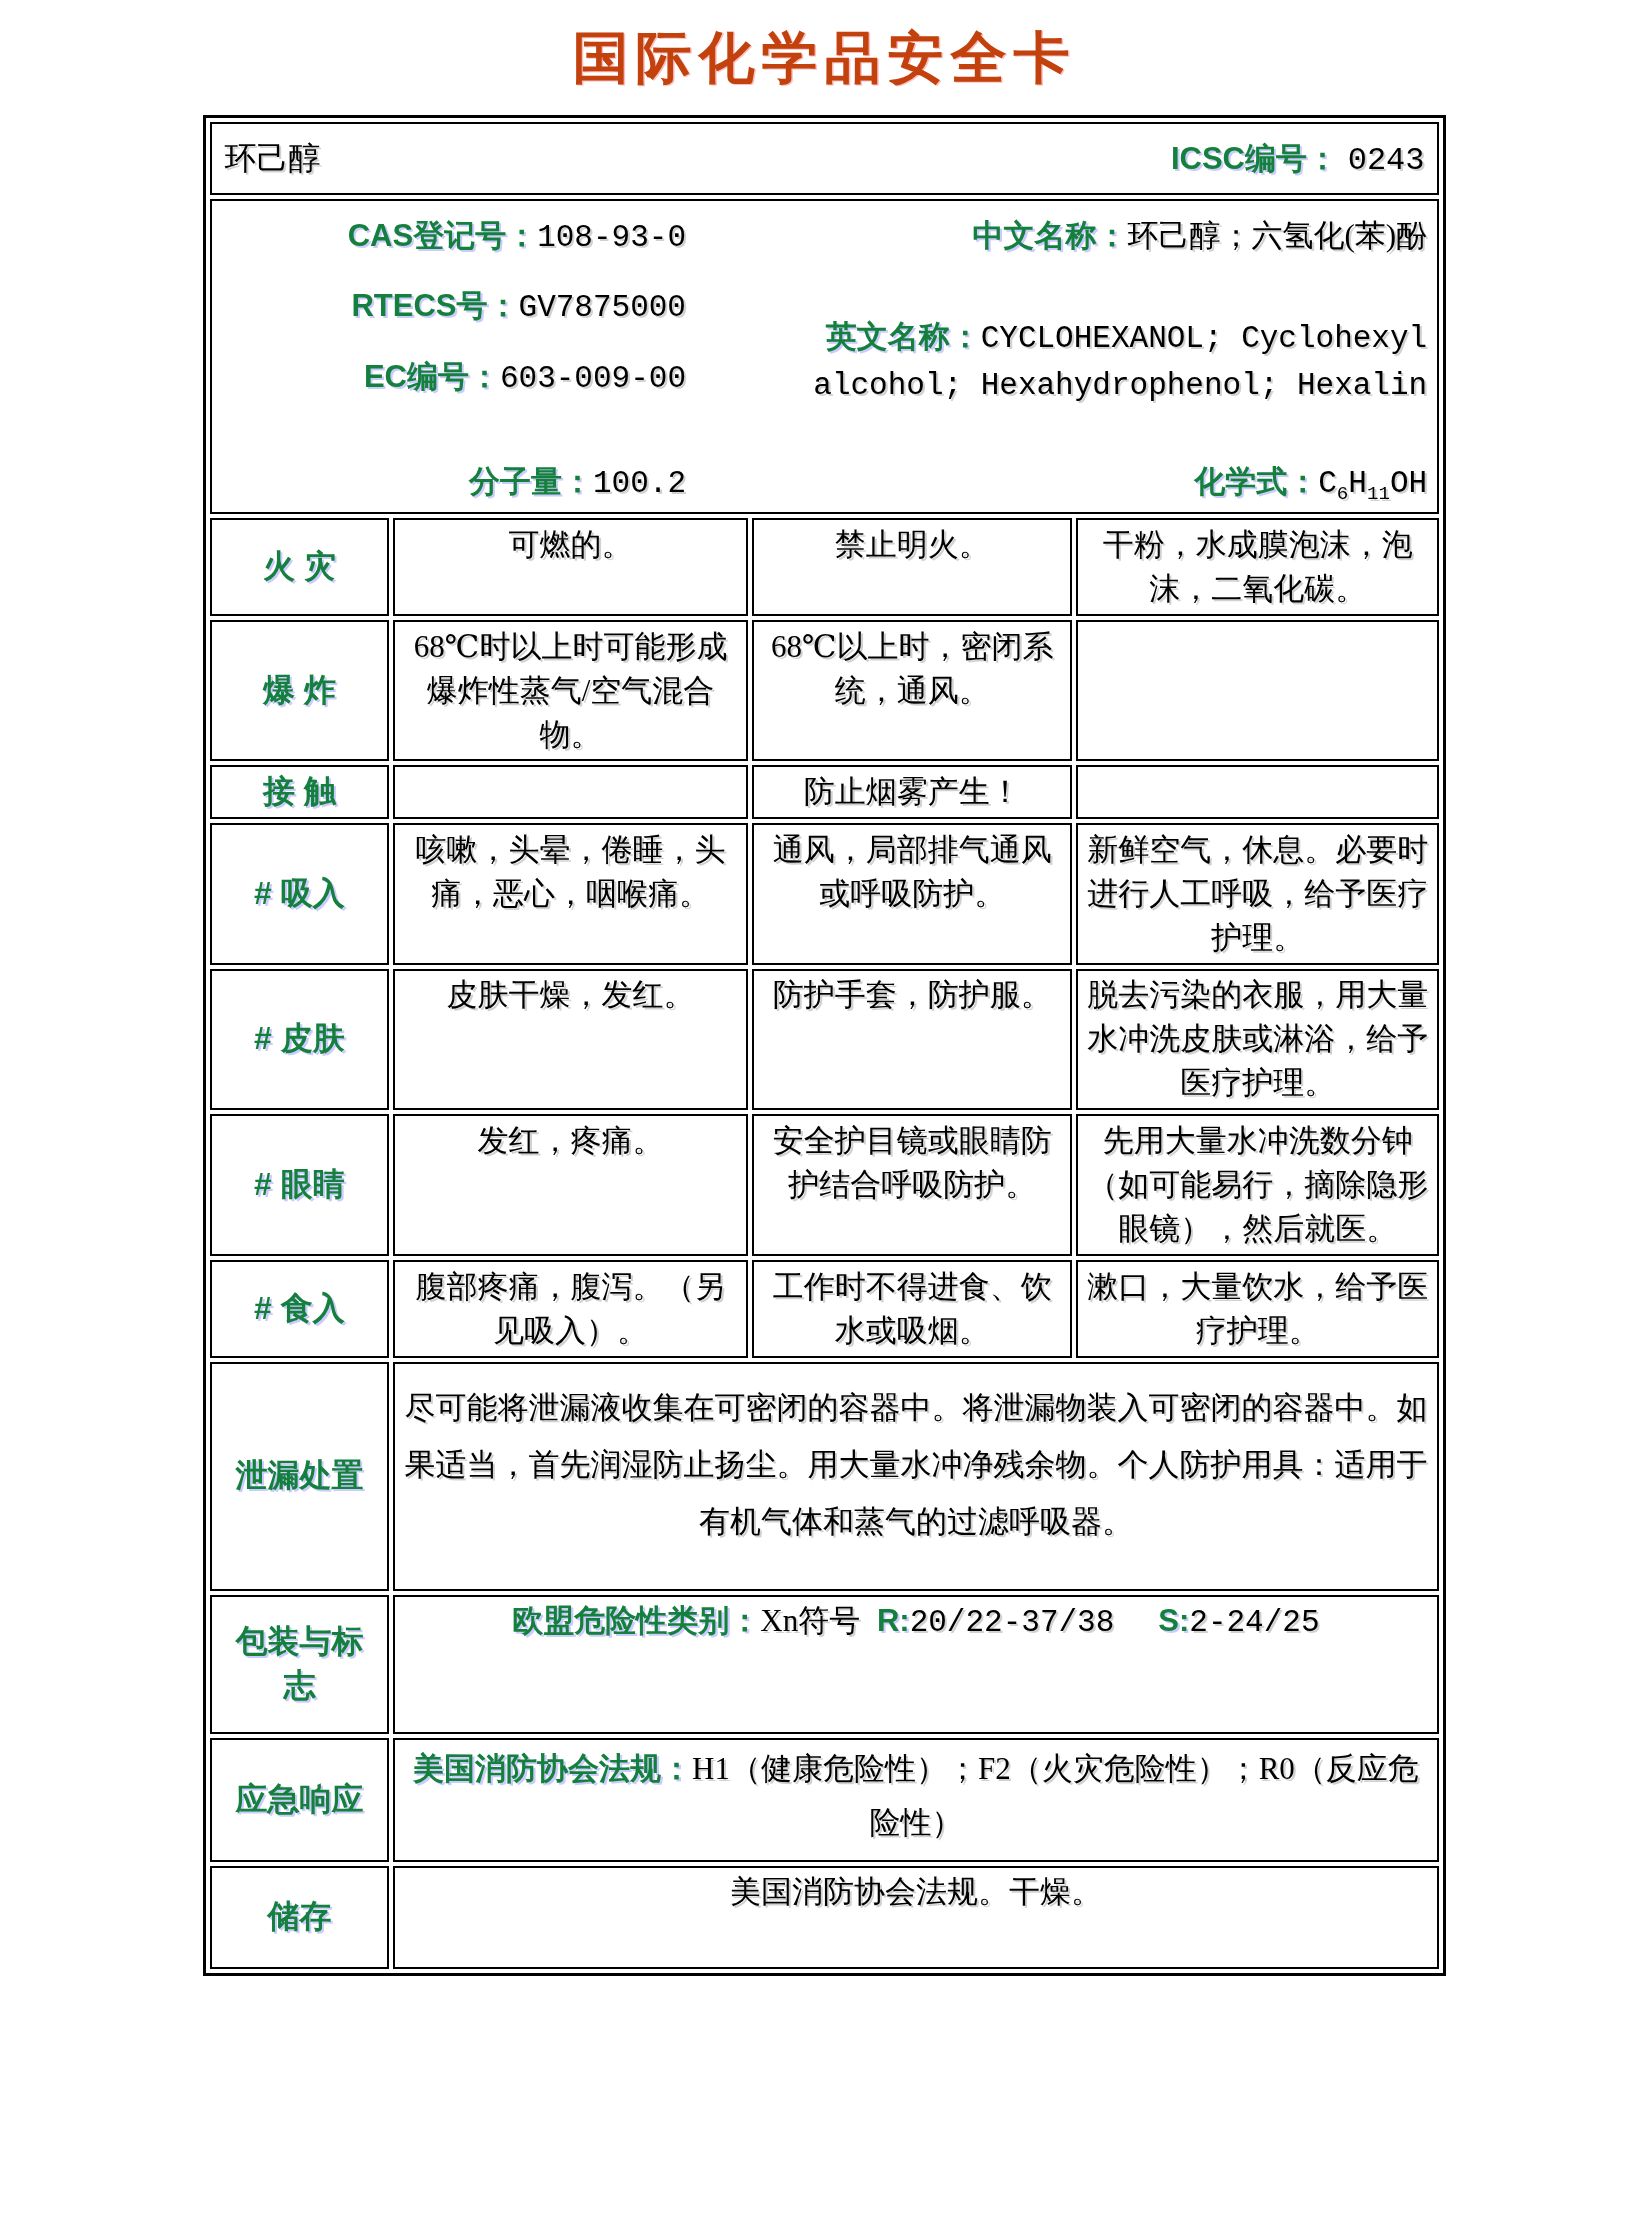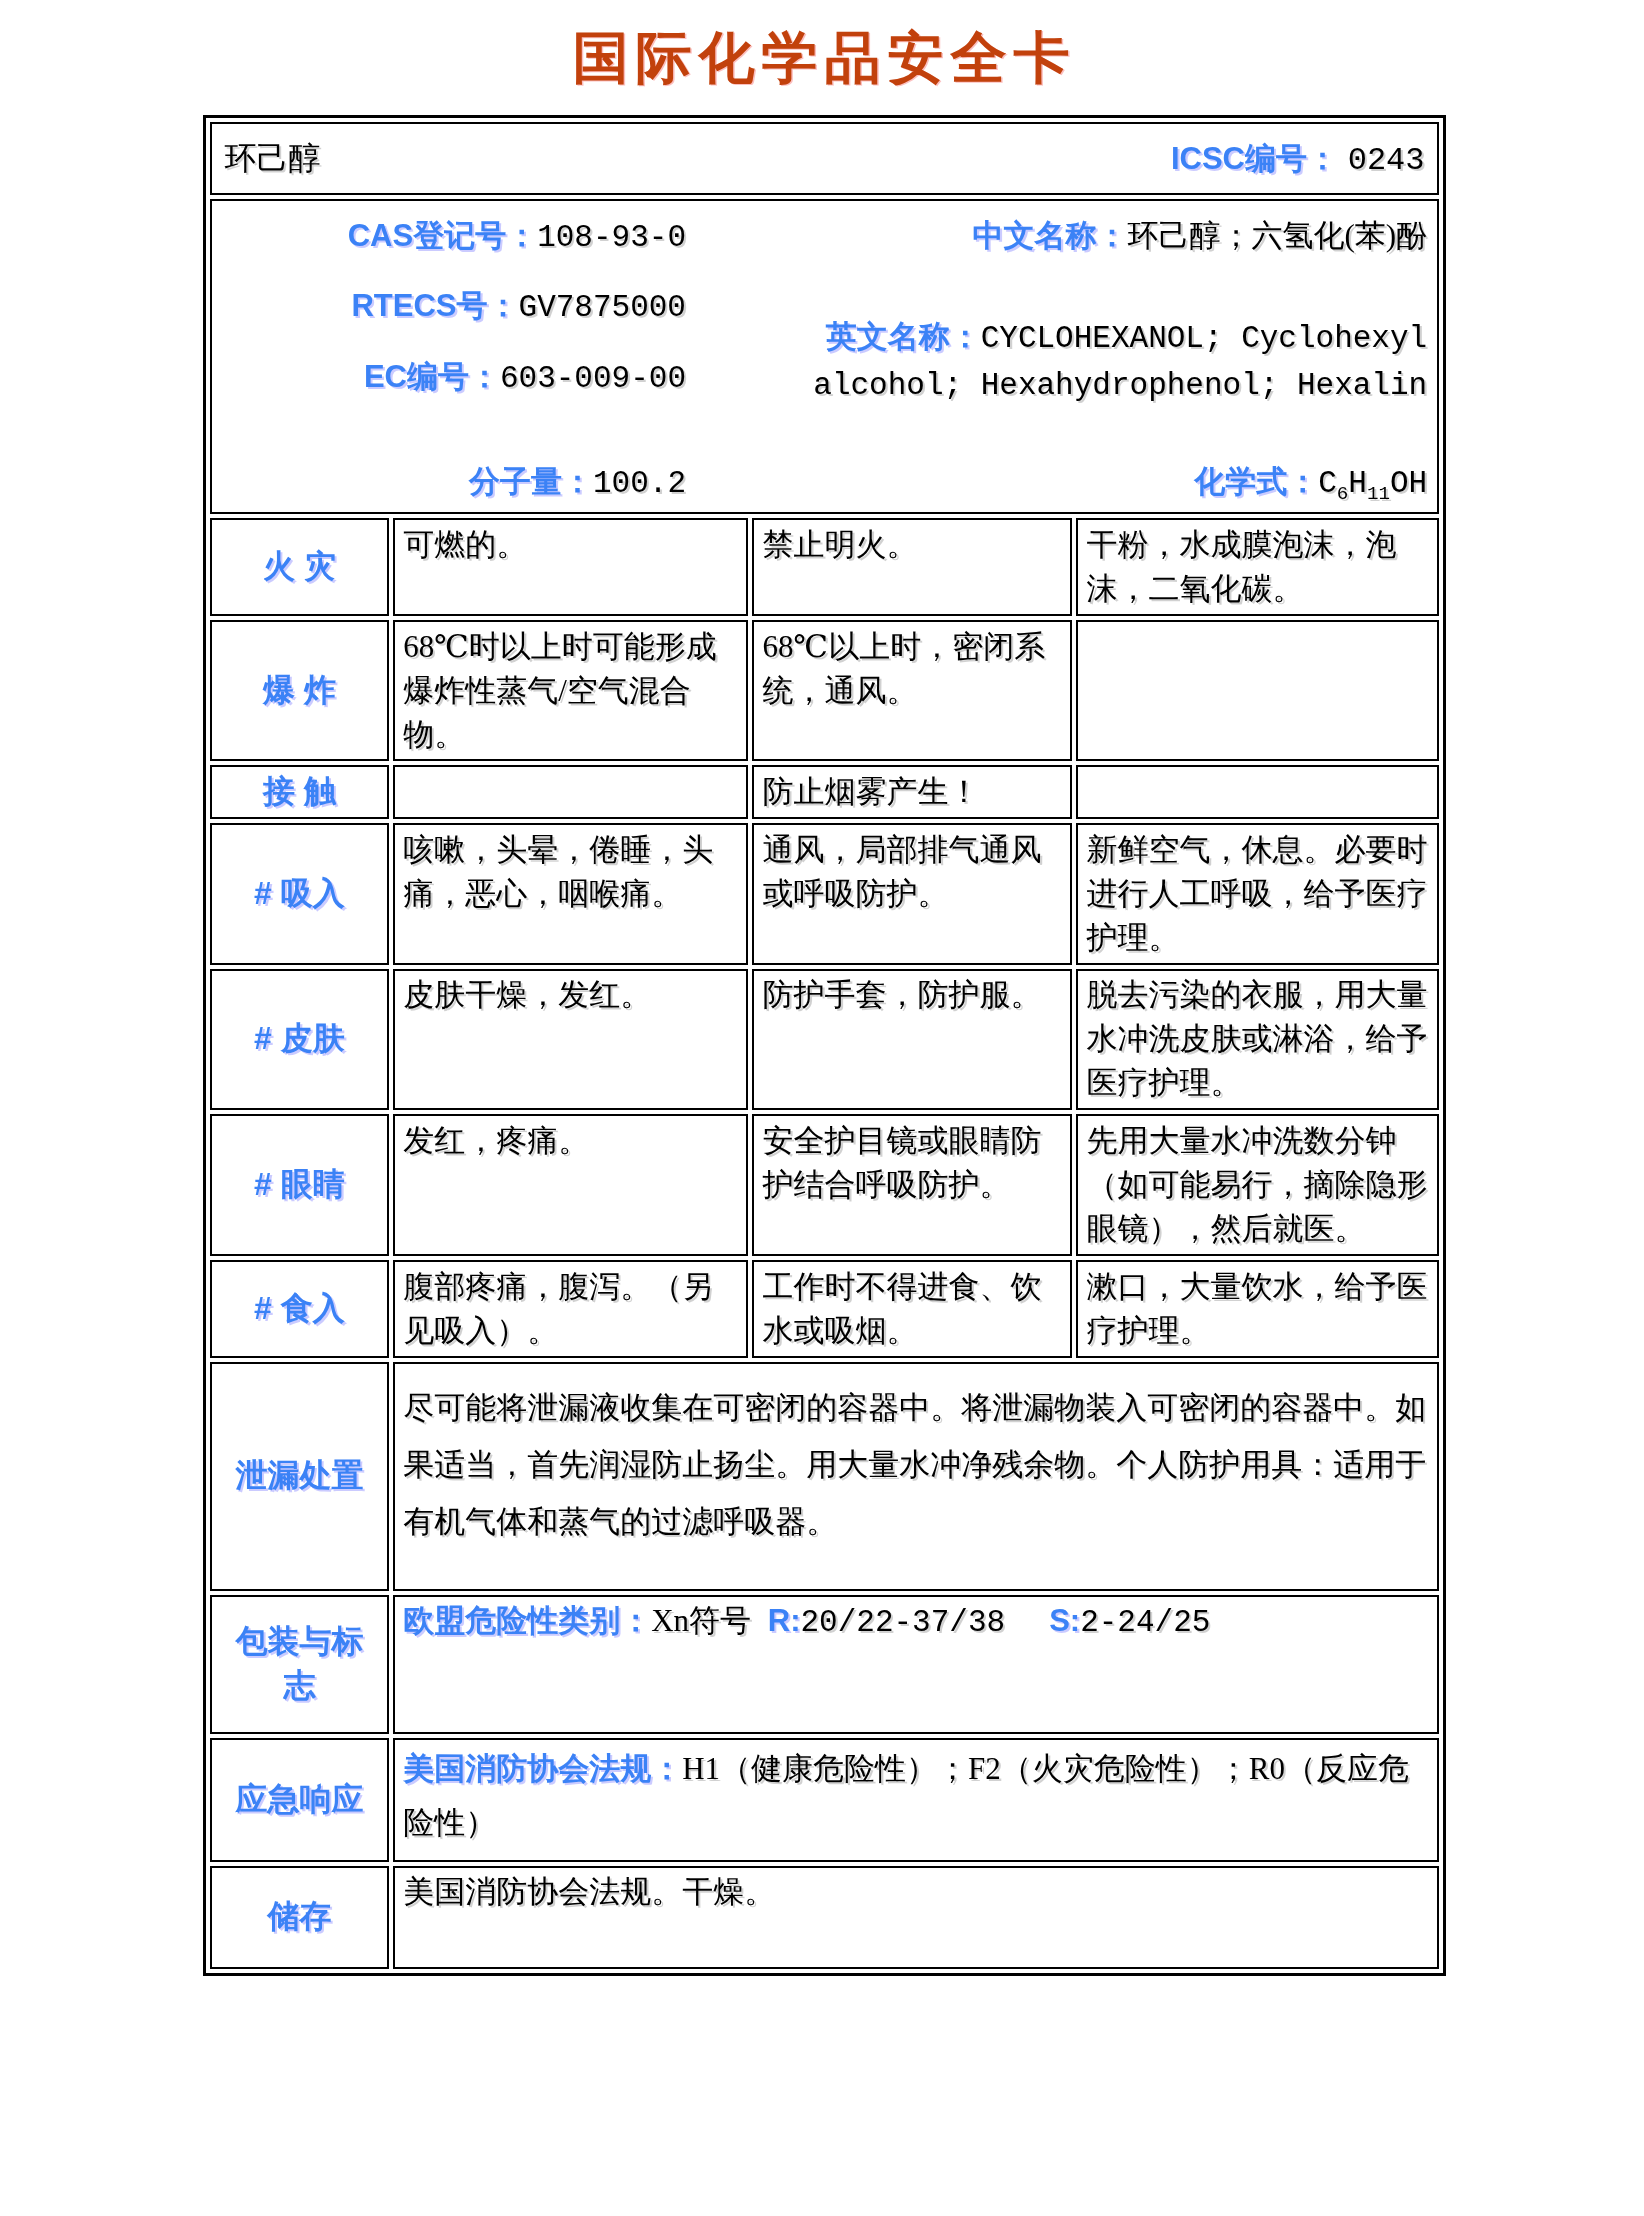--- a/index.html
+++ b/index.html
@@ -17,21 +17,21 @@
     text-shadow:1.4px 1.4px 0 rgba(238,0,0,0.25);
     font-family:"Liberation Serif","DejaVu Serif",serif;
   }
   table.card {
     margin:18px 0 0 203px; width:1243px;
     border:3.5px solid #000; border-collapse:separate; border-spacing:4.2px;
     table-layout:fixed; background:#fff;
   }
   td, th { border:2.1px solid #000; padding:2.8px 8.3px; vertical-align:top; font-weight:normal; text-align:left; }
   .blu {
-    color:#3b82f6; font-weight:bold;
+    color:#15803d; font-weight:bold;
     font-family:"Liberation Sans","DejaVu Sans",sans-serif;
     text-shadow:2.1px 2.1px 0 rgba(70,70,255,0.28);
   }
   .val { font-family:"Liberation Mono","DejaVu Sans Mono",monospace;margin-top:47px; }
   
   .subst-cell { vertical-align:middle; }
   .subst-flex { display:flex; justify-content:space-between; align-items:center; padding:0 4.2px; }
   .subst-name { font-size:32px; }
   .icsc-num { margin-left:9.7px; font-size:32px; }
   
@@ -39,21 +39,21 @@
   .ident-row { display:flex; }
   .ident-left { width:38.5%; flex:0 0 38.5%; }
   .ident-right { width:61.5%; flex:0 0 61.5%; padding-right:7px; }
   .ident-left p, .ident-right p { margin:0 0 23.6px 0; line-height:1.45; }
   .ident-right p.cn { margin-bottom:57px; }
   .ident-bottom { margin-top:28px; }
   sub { font-size:0.62em; }
   
   th.colhdr { text-align:center; vertical-align:middle; font-size:33px; }
   .rowlbl { text-align:center; vertical-align:middle; font-size:32px; }
-  .content { line-height:1.42; }
+  .content { line-height:1.42;text-align:center; }
   .spill-text { line-height:1.85; padding-top:15px; }
   .emer-text { line-height:1.72; }
   .gap-sm { margin-left:16.7px; }
   .gap-lg { margin-left:44px; }
 </style>
 </head>
 <body>
 
 <div class="page">
 

